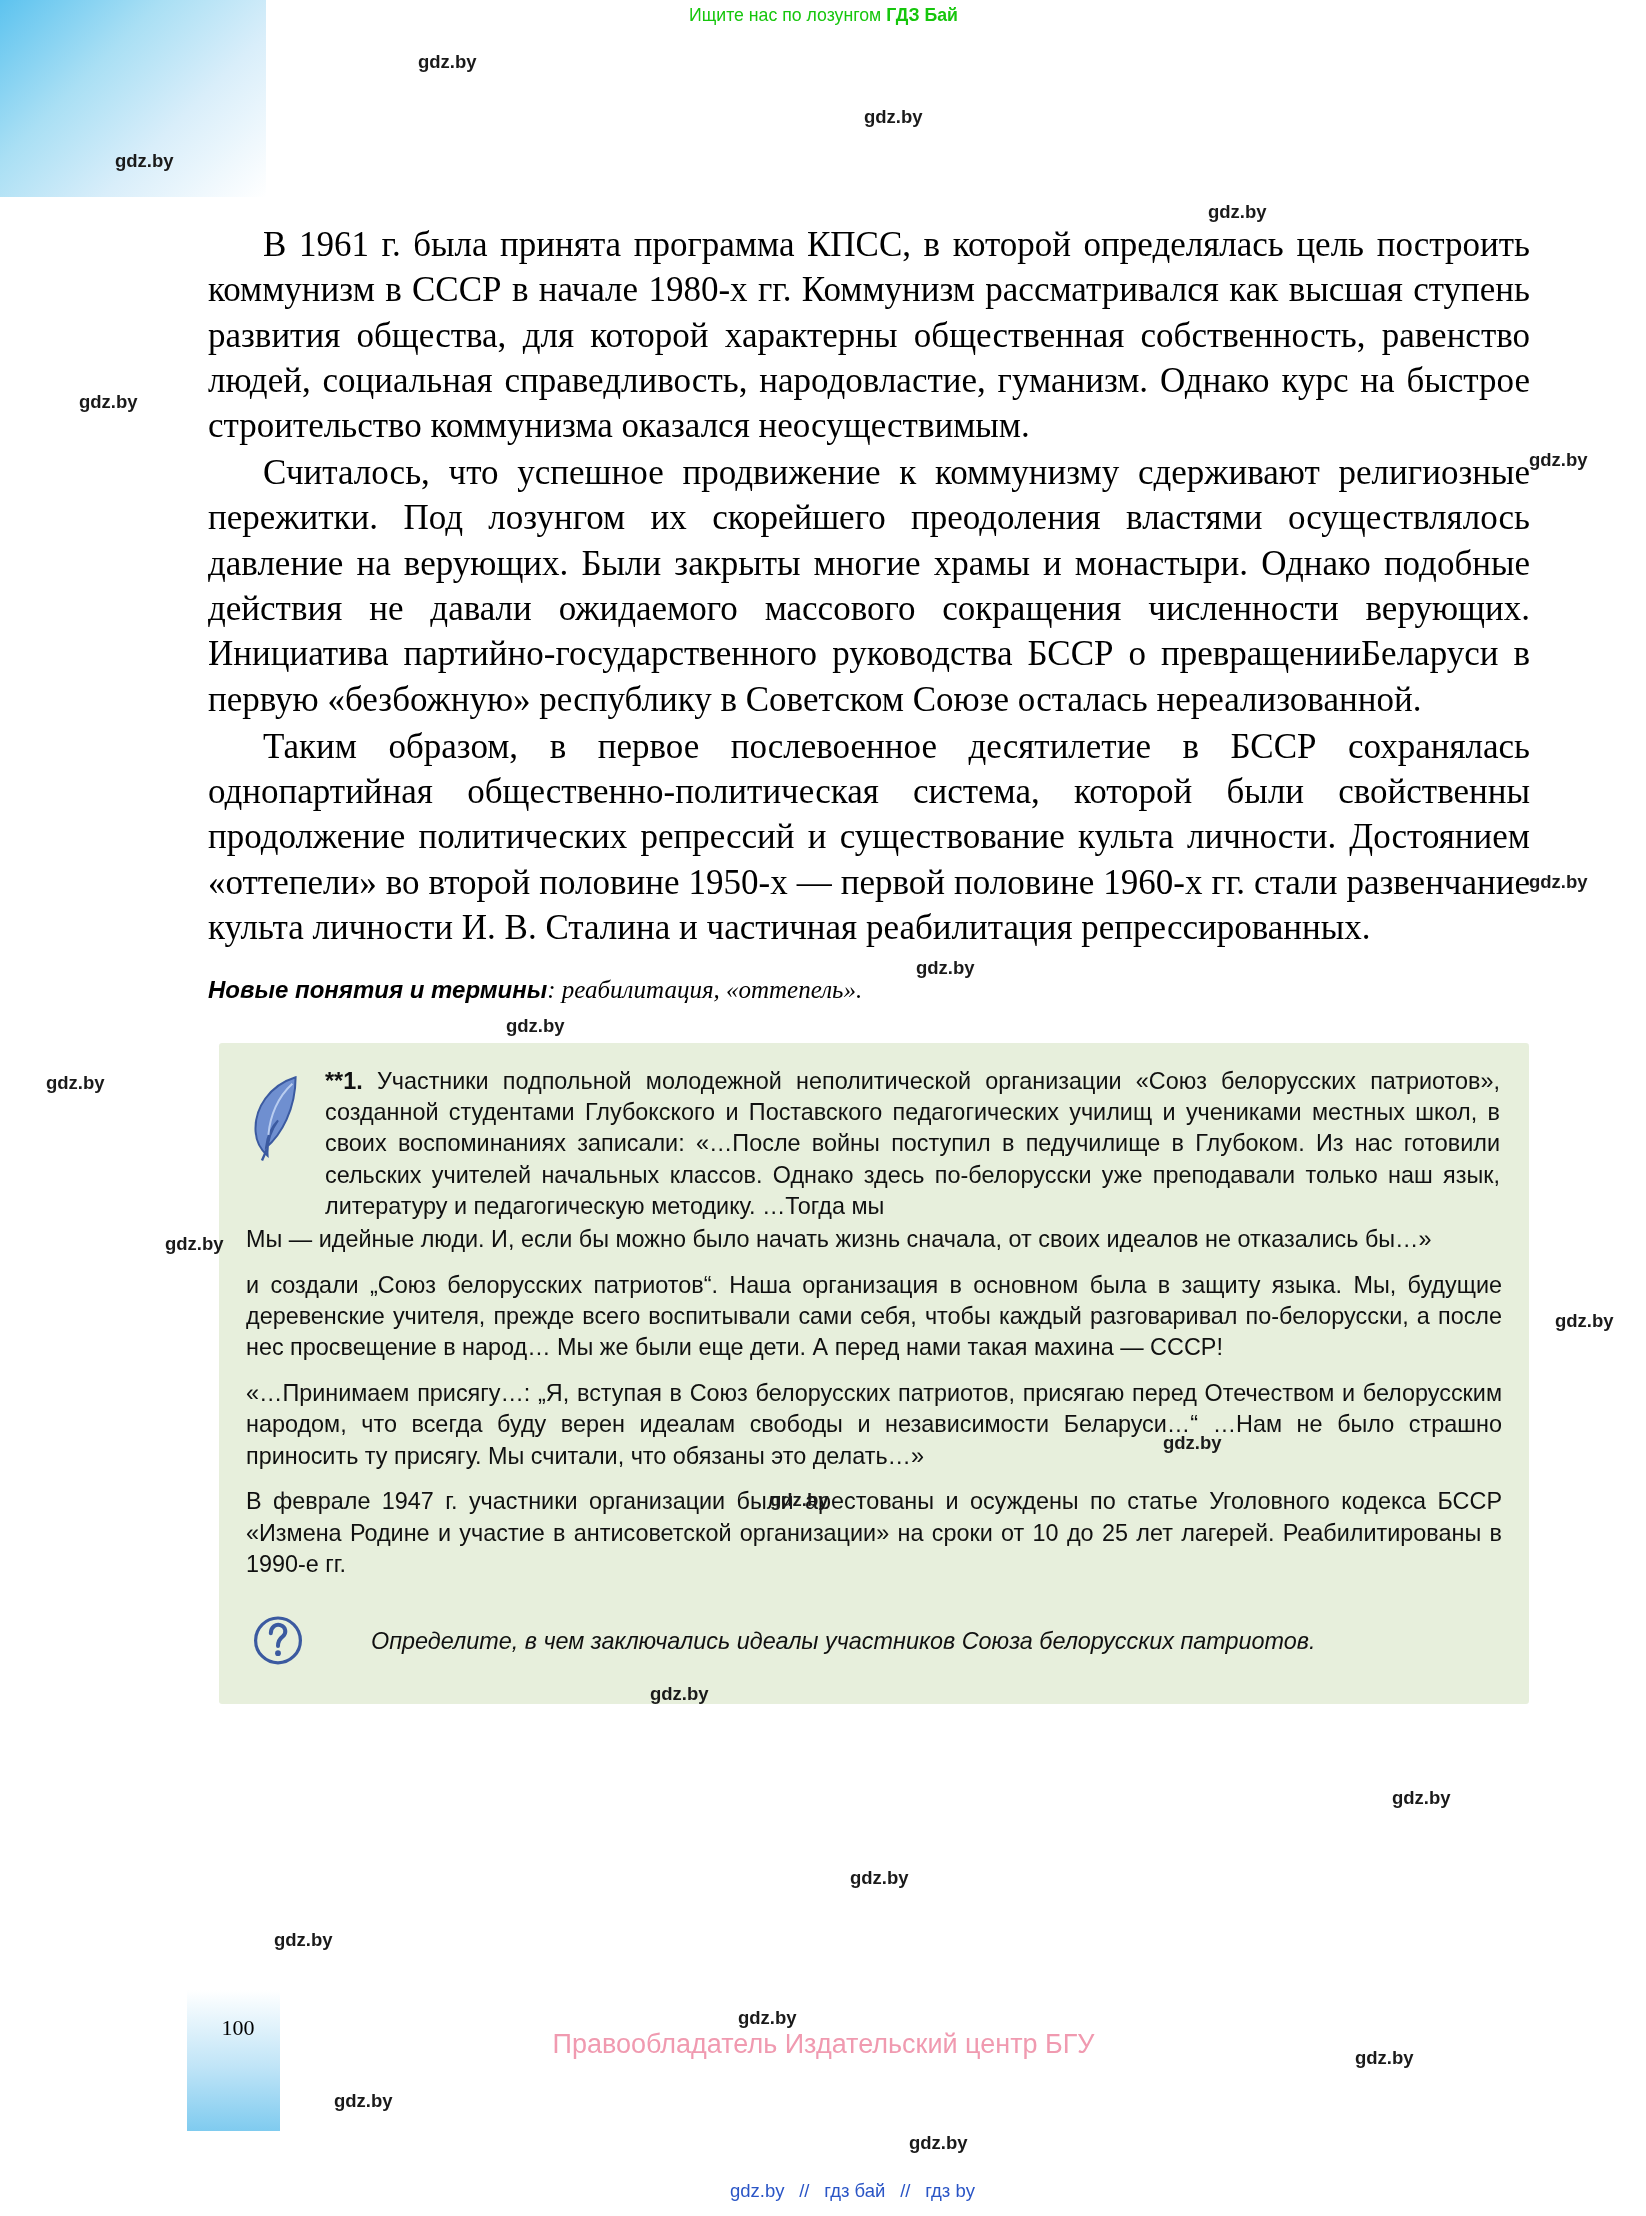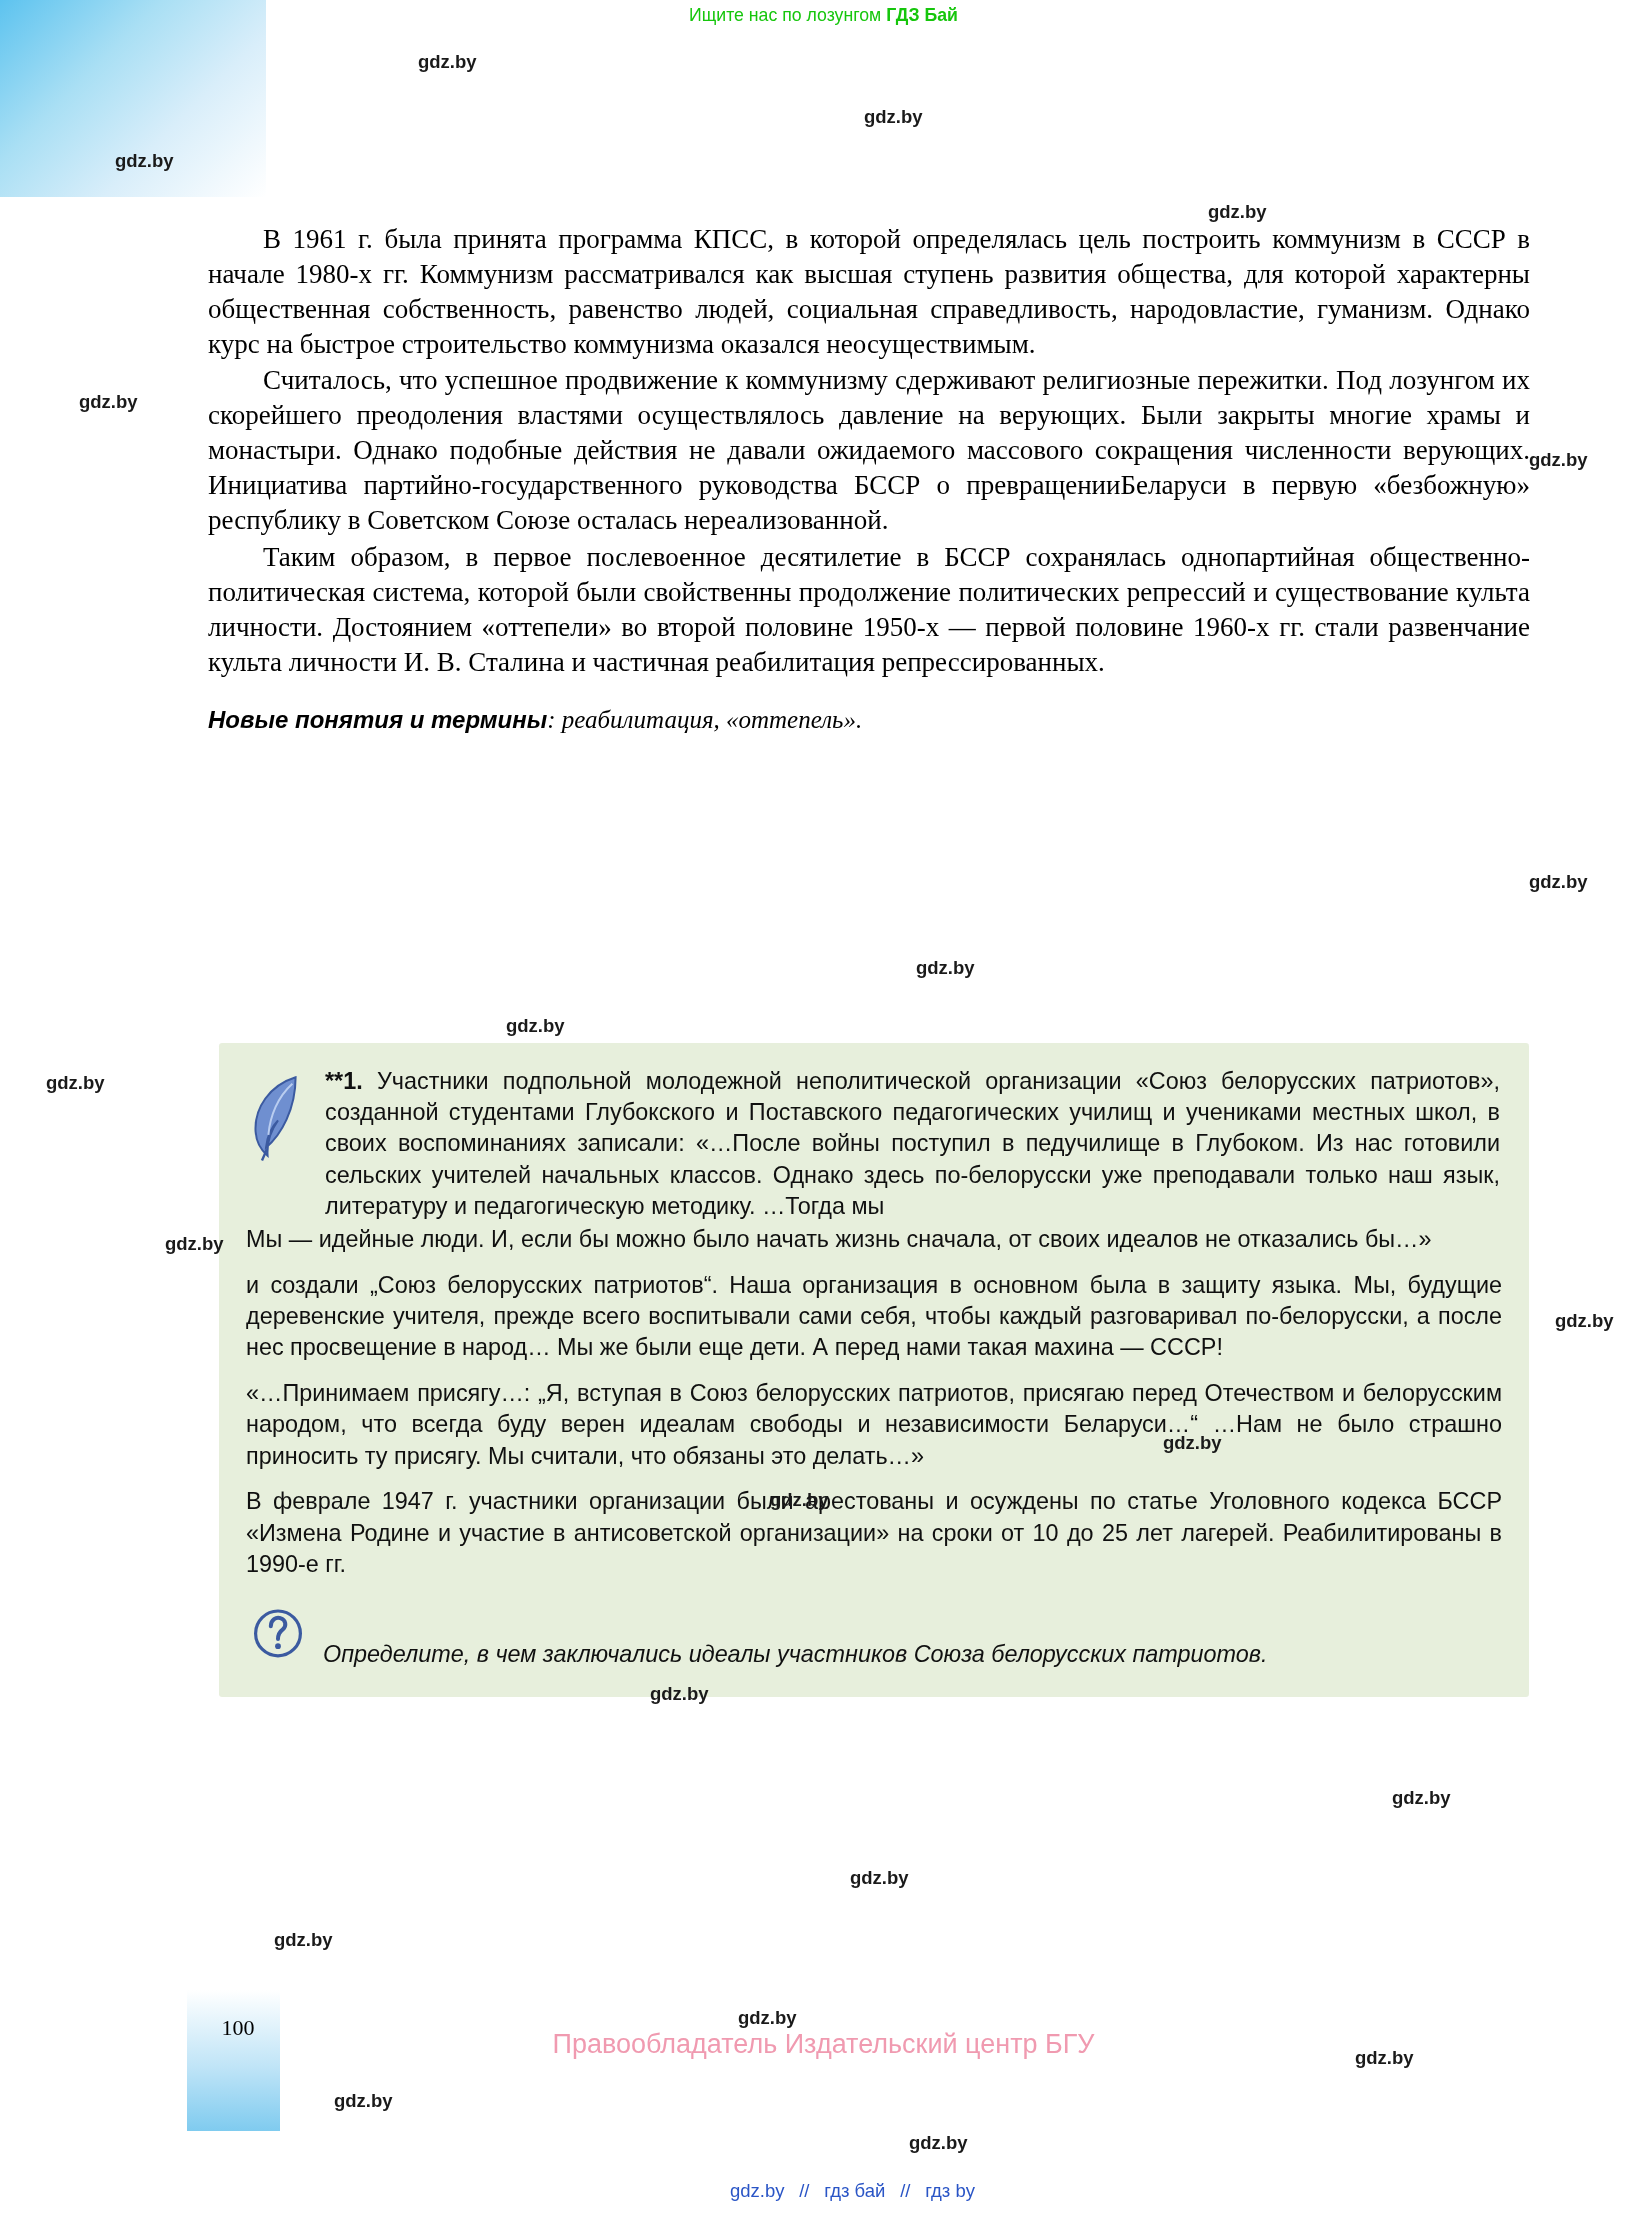--- a/index.html
+++ b/index.html
@@ -64,21 +64,21 @@
   
   .page-body {
     position: absolute;
     left: 208px;
     top: 222px;
     width: 1322px;
     z-index: 2;
   }
   p.para {
     margin: 0 0 1.6px 0;
-    font-size: 27px;
+    font-size: 35px;
     line-height: 1.295;
     text-align: justify;
     text-indent: 55px;
     color: #000;
     font-family: "Liberation Serif", serif;
   }
 
   .terms {
     margin-top: 26px;
     font-size: 25px;
@@ -129,22 +129,23 @@
     line-height: 1.335;
     text-align: justify;
     color: #101010;
     margin-top: 0;
   }
   .task-cont p { margin: 0 0 14.5px 0; }
   .task-cont p:last-child { margin-bottom: 0; }
 
   .question-row {
     display: flex;
-    align-items: flex-end;
-    margin-top: 20px;
+    align-items: center;
+    margin-top: 27px;
+    gap: 48px;
   }
   .q-icon {
     width: 77px;
     flex: 0 0 77px;
     padding-top: 3.2px;
   }
   .q-text {
     flex: 1 1 auto;
     font-size: 23.4px;
     line-height: 1.335;

